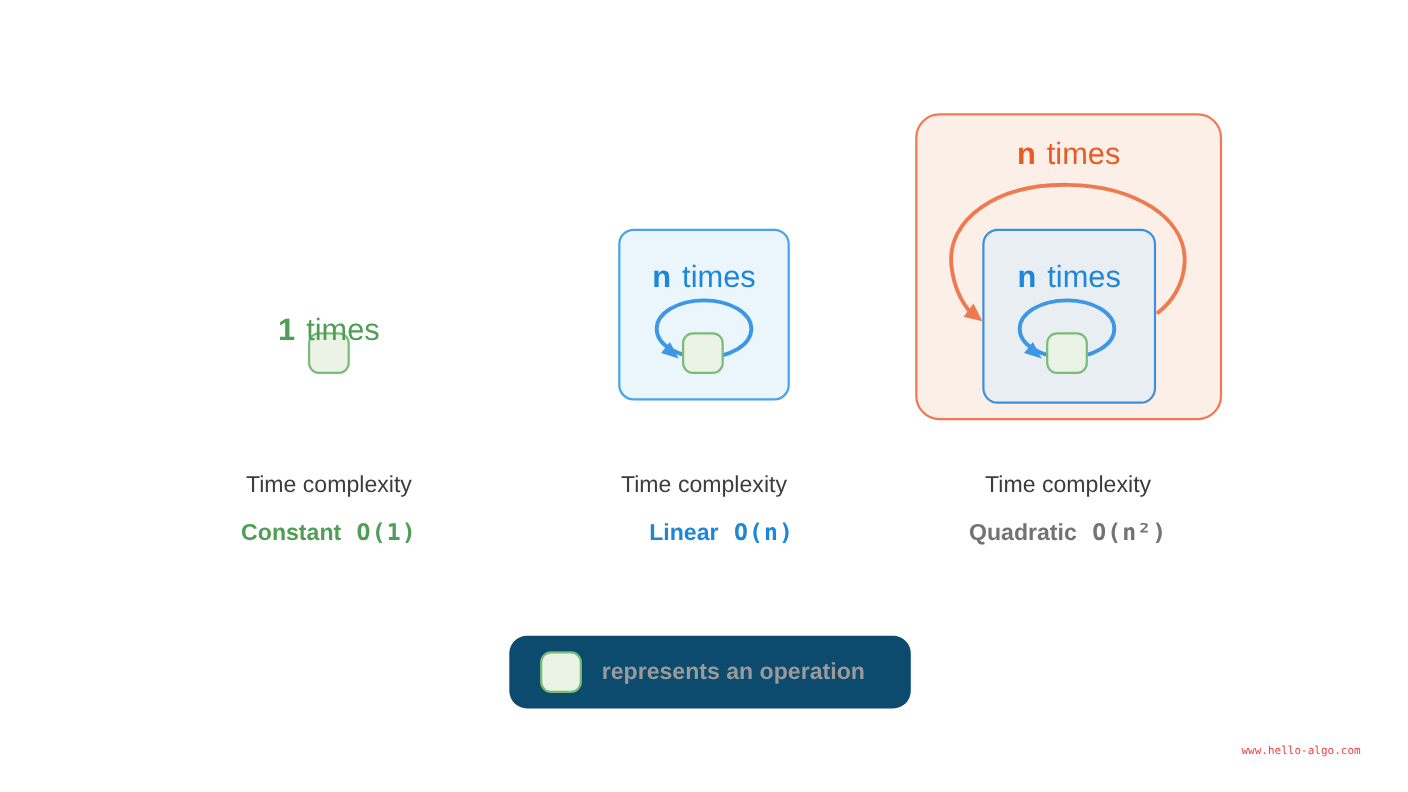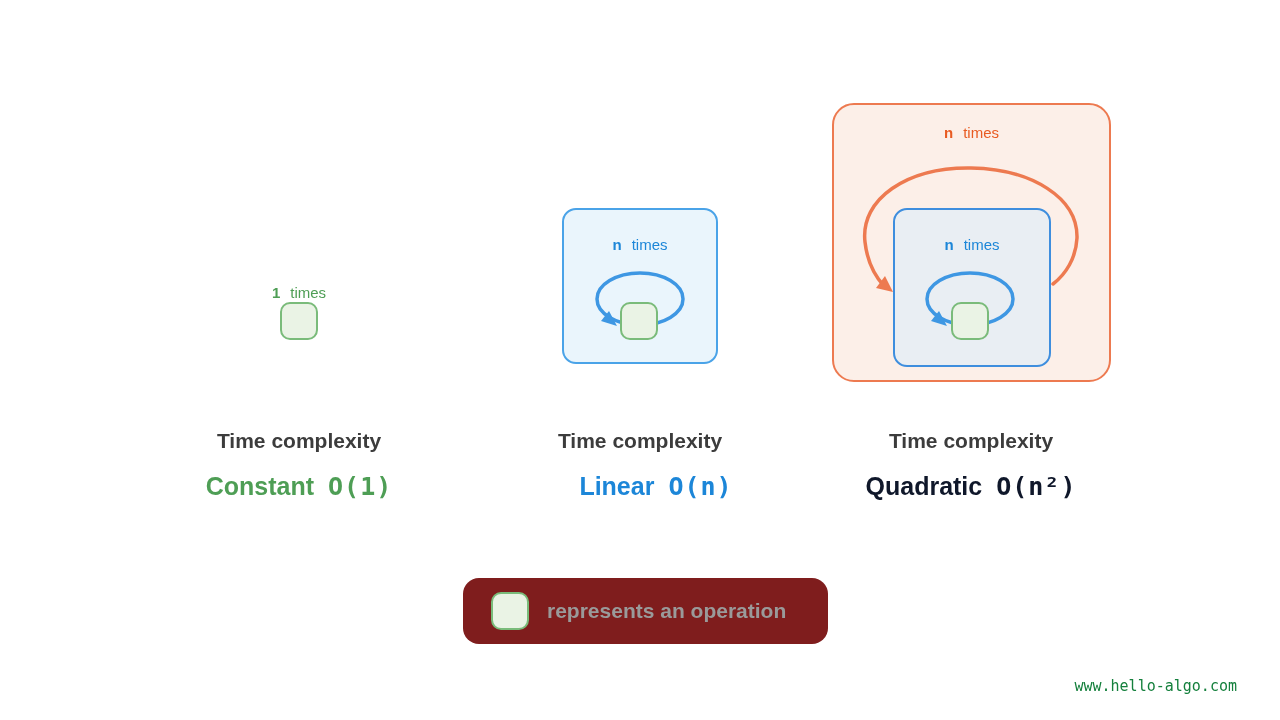--- a/index.html
+++ b/index.html
@@ -7,21 +7,21 @@
   body {
     position: relative;
     background: #ffffff;
     font-family: "Liberation Sans", sans-serif;
     overflow: hidden;
   }
   .abs { position: absolute; }
 
   
   .loop-label {
-    font-size: 15px;
+    font-size: 28px;
     text-align: center;
     white-space: nowrap;
     z-index: 7;
   }
   .loop-label .cnt { font-weight: 700; }
   .loop-label .word { margin-left: 10px; font-weight: 400; }
   .green-text  { color: #4E9E55; }
   .blue-text   { color: #1C86D8; }
   .orange-text { color: #E85B22; }
 
@@ -56,53 +56,53 @@
 
   
   #arrow-layer {
     left: 0; top: 0; width: 1280px; height: 720px;
     z-index: 5;
     pointer-events: none;
   }
 
   
   .caption { width: 320px; text-align: center; white-space: nowrap; z-index: 7; }
-  .caption-title { top: 429px; font-size: 21px; font-weight: 700; color: #3C3C3C; }
-  .caption-line2 { top: 472px; font-size: 25px; font-weight: 700; }
+  .caption-title { top: 429px; font-size: 21px; font-weight: 400; color: #3C3C3C; }
+  .caption-line2 { top: 472px; font-size: 21px; font-weight: 700; }
   .caption-line2 .notation {
     font-family: "DejaVu Sans Mono", monospace;
     font-weight: 700;
     letter-spacing: 1px;
     margin-left: 14px;
   }
 
   
   .legend {
     left: 463px; top: 578px; width: 365px; height: 66px;
-    background: #7f1d1d;
+    background: #0c4a6e;
     border-radius: 16px;
     display: flex; align-items: center;
     padding-left: 28px;
     z-index: 1;
   }
   .legend .op-square { position: static; flex: 0 0 auto; }
   .legend-label {
     margin-left: 18px;
     font-size: 21px;
     font-weight: 700;
     color: #9A9A9A;
     white-space: nowrap;
   }
 
   
   .watermark {
     right: 43px; top: 677px;
     font-family: "DejaVu Sans Mono", monospace;
-    font-size: 15px;
-    color: #15803d;
+    font-size: 10px;
+    color: #ef4444;
     z-index: 7;
   }
 </style>
 </head>
 <body>
 
 <div class="abs loop-label green-text" style="left:189px; top:250px; width:220px;margin-top:34px;">
   <span class="cnt">1</span><span class="word">times</span>
 </div>
 <div class="abs op-square" style="left:280px; top:302px;"></div>
@@ -149,21 +149,21 @@
 <div class="abs caption caption-line2 green-text" style="left:139px;">
   <span>Constant</span><span class="notation">O(1)</span>
 </div>
 
 <div class="abs caption caption-title" style="left:480px;">Time complexity</div>
 <div class="abs caption caption-line2 blue-text" style="left:496px;">
   <span>Linear</span><span class="notation">O(n)</span>
 </div>
 
 <div class="abs caption caption-title" style="left:811px;">Time complexity</div>
-<div class="abs caption caption-line2" style="left:811px; color:#0f172a;">
+<div class="abs caption caption-line2" style="left:811px; color:#737373;">
   <span>Quadratic</span><span class="notation">O(n²)</span>
 </div>
 
 <div class="abs legend">
   <div class="op-square"></div>
   <div class="legend-label">represents an operation</div>
 </div>
 
 <div class="abs watermark">www.hello-algo.com</div>
 

